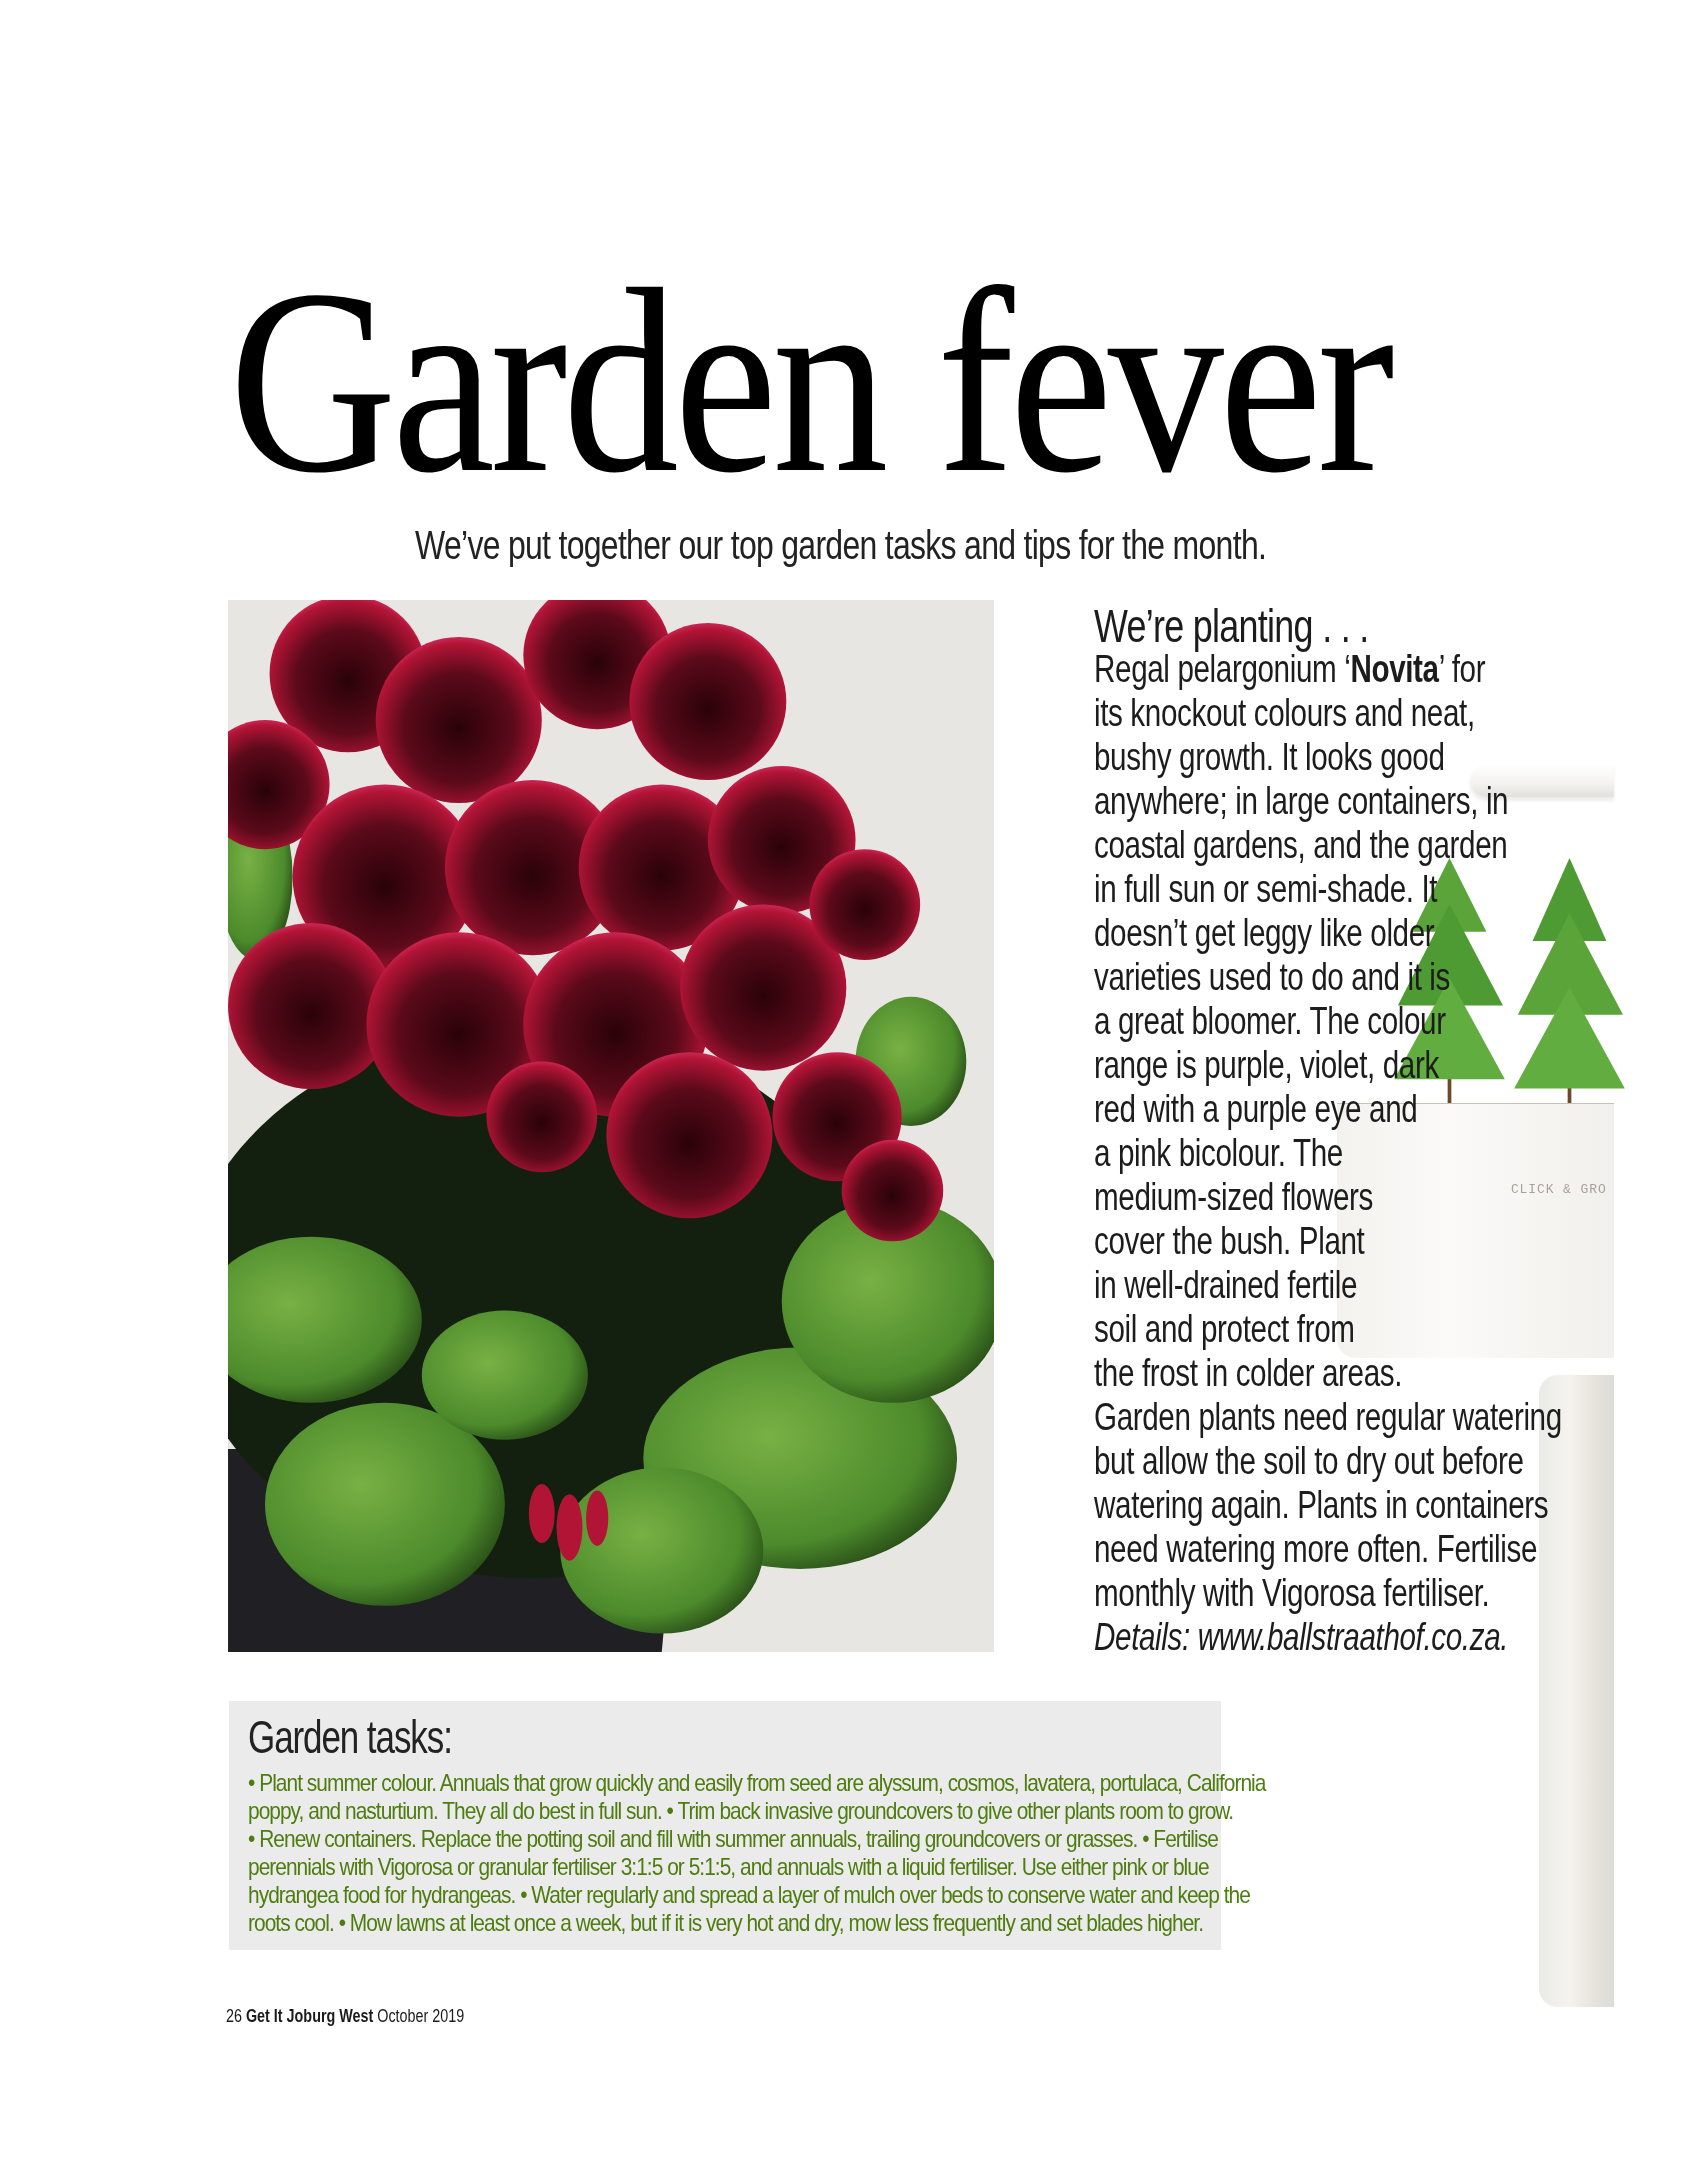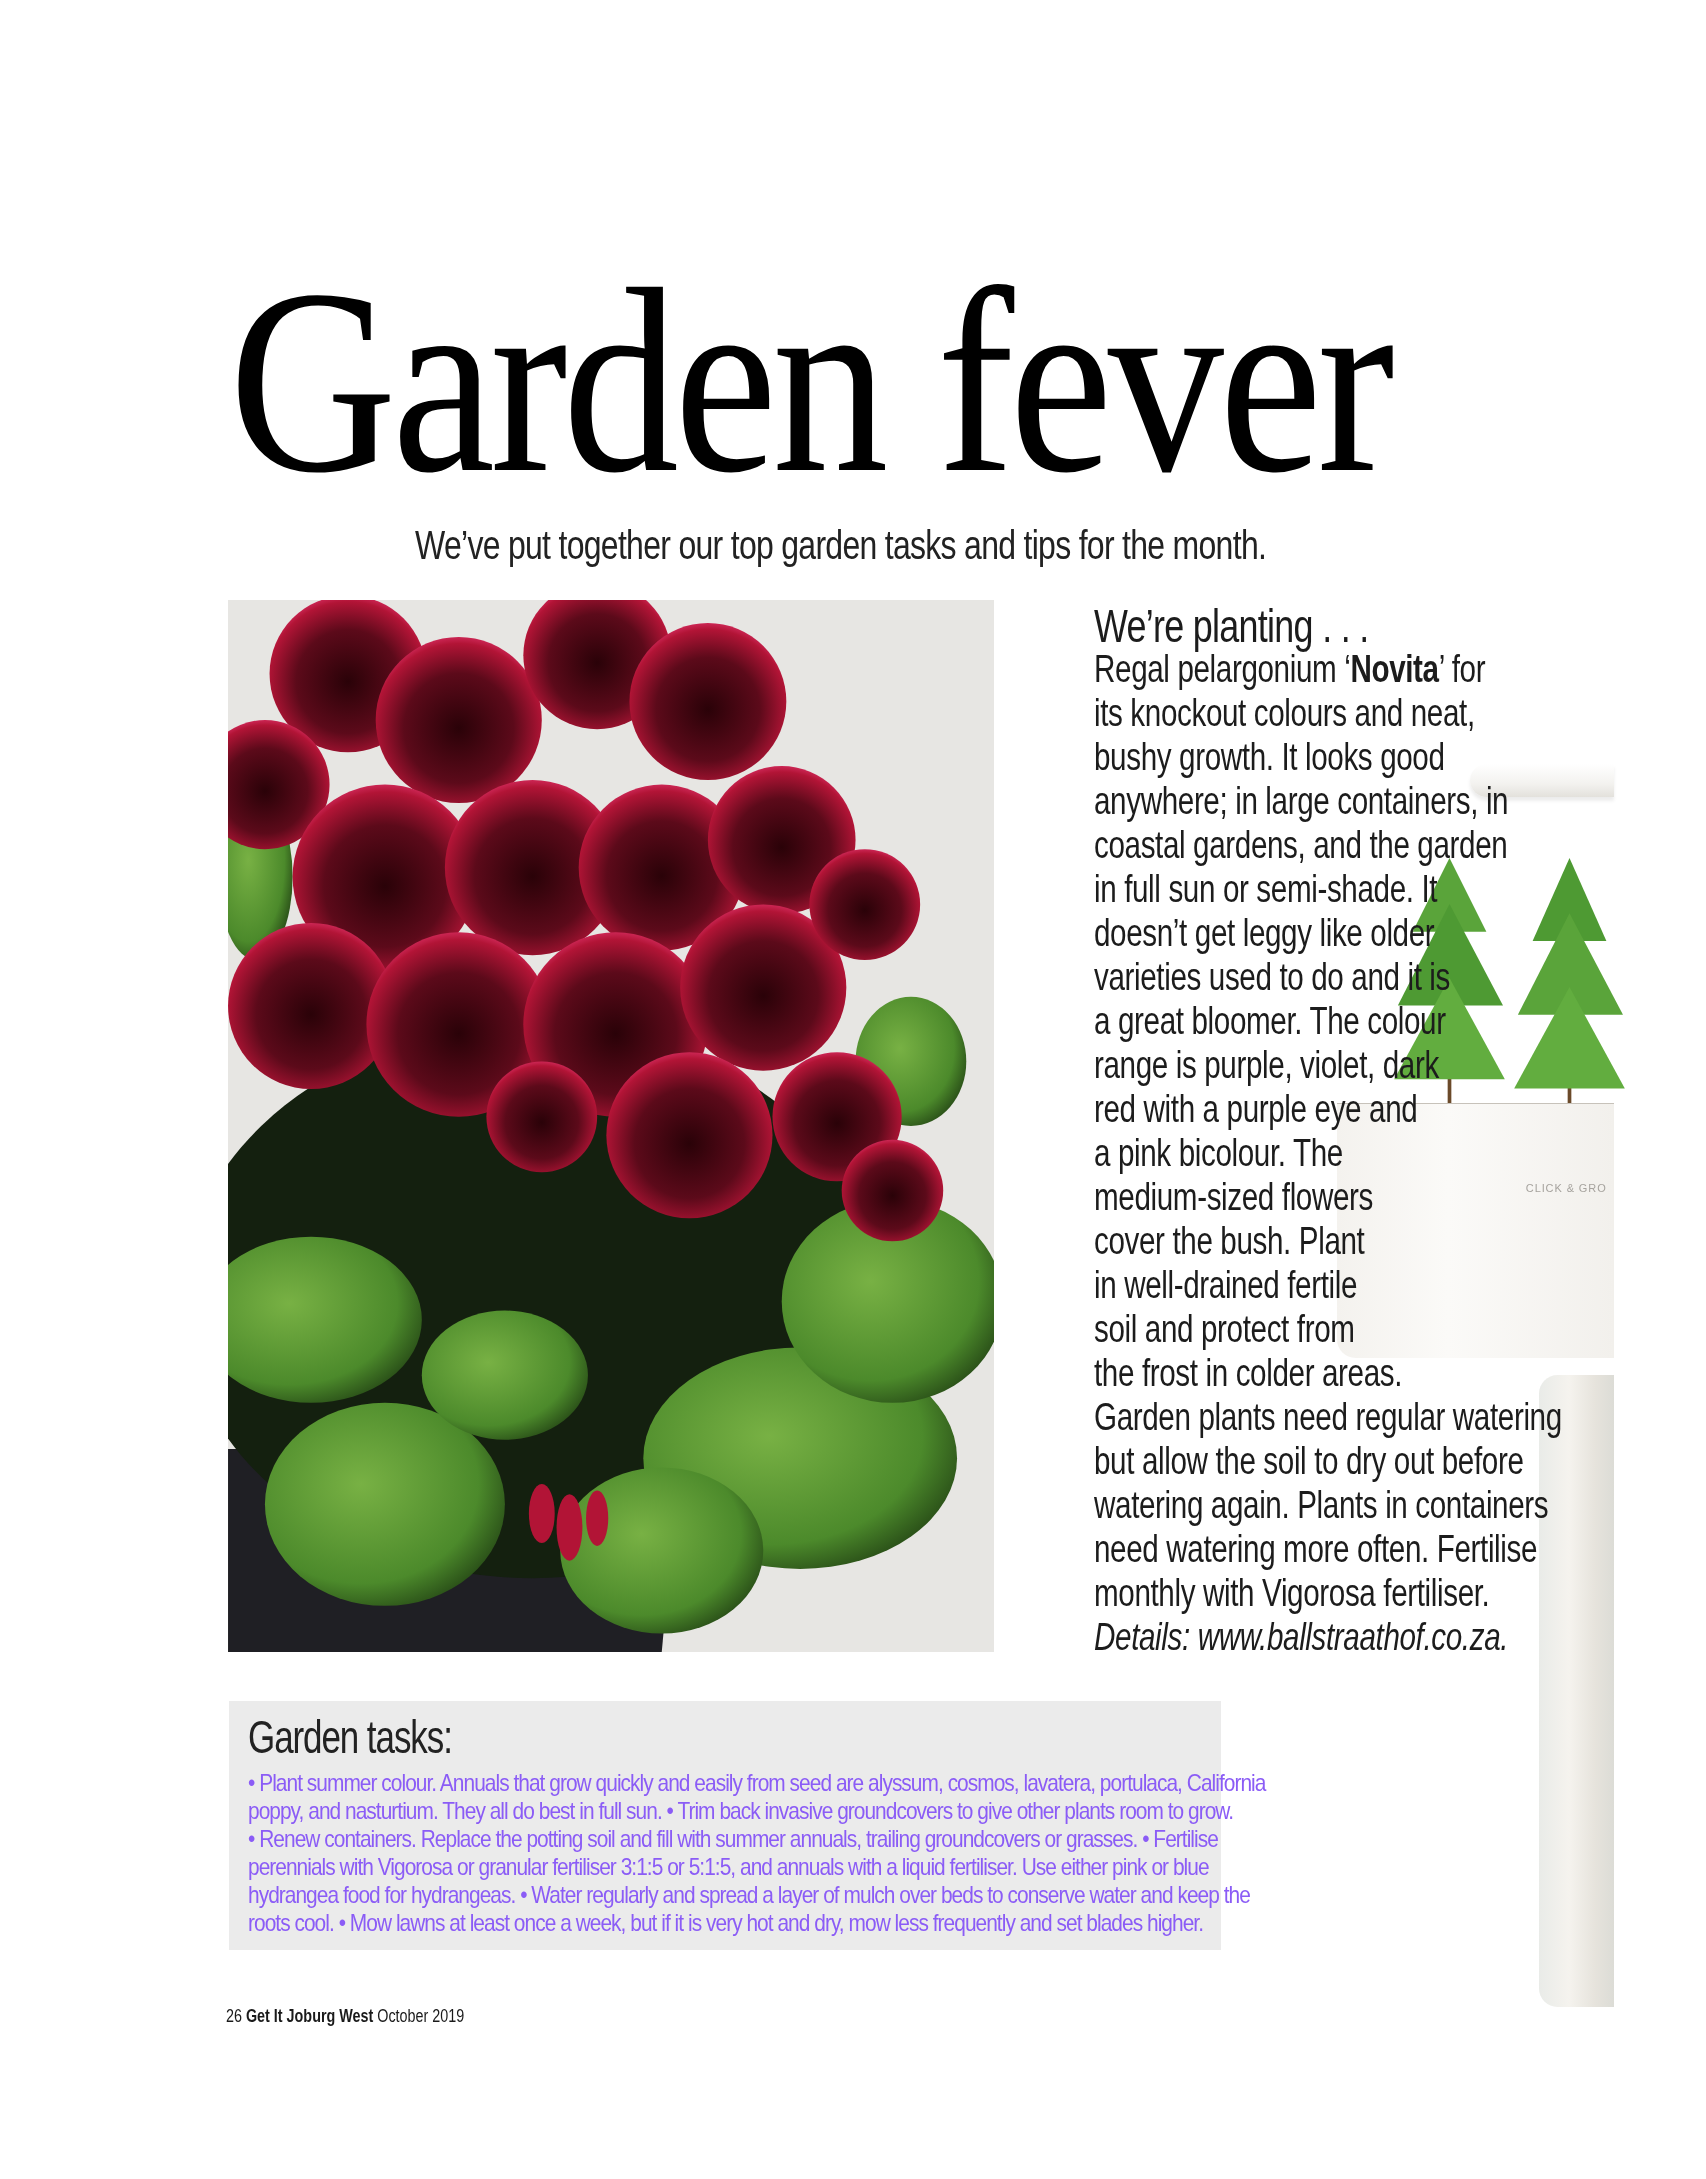--- a/index.html
+++ b/index.html
@@ -54,22 +54,22 @@
     left: 1470px; top: 764px; width: 144px; height: 33px;
     background: linear-gradient(#fff, #f3f2ef 60%, #e3e1dc); border-radius: 16.6px 0 0 16.6px;
     box-shadow: 0 3.7px 3.7px rgba(0,0,0,0.08);
   }
   .deco-planter {
     left: 1337px; top: 1103px; width: 277px; height: 254px;
     background: linear-gradient(90deg, #f4f2ee, #fbfaf8 40%, #f2f0ec);
     border-radius: 0 0 0 18.5px; border-top: 1.8px solid #c7c2ba;
   }
   .deco-planter-label {
-    right: 7.4px; top: 78px; font-family: Liberation Sans, sans-serif;
-    font-size: 11px; color: #a6a39e; letter-spacing: 0.9px;
+    right: 7.4px; top: 78px; font-family: Liberation Mono, monospace;
+    font-size: 13px; color: #a6a39e; letter-spacing: 0.9px;
   }
   .deco-tree { top: 858px; width: 111px; height: 249px; }
   .deco-column {
     left: 1539px; top: 1375px; width: 75px; height: 632px;
     background: linear-gradient(90deg, #e9ebe8, #f5f3ee 40%, #e6e3dc 75%, #dcdcd6);
     border-radius: 18.5px 0 0 18.5px;
   }
 
   
   .tasks {
@@ -77,21 +77,21 @@
     background: #ebebeb;
   }
   .tasks-title {
     left: 18.5px; top: 11px;
     font-family: "Liberation Sans", "DejaVu Sans", sans-serif;
     font-size: 46px; line-height: 50px; letter-spacing: -1.4px; color: #222;
     transform: scaleX(0.76); transform-origin: left top; white-space: nowrap;
   }
   .tasks-body {
     left: 18.5px; top: 68px; width: 1218px;
-    font-family: "Liberation Sans", "DejaVu Sans", sans-serif; color: #8b5cf6;
+    font-family: "Liberation Sans", "DejaVu Sans", sans-serif; color: #4d7c0f;
   }
   .tasks-line {
     font-size: 24px; line-height: 28px; letter-spacing: -1.1px; height: 28px;
     transform: scaleX(0.87); transform-origin: left top; white-space: nowrap;
   }
 
   
   .footer {
     left: 226px; top: 2006px;
     font-family: "Liberation Sans", "DejaVu Sans", sans-serif;

